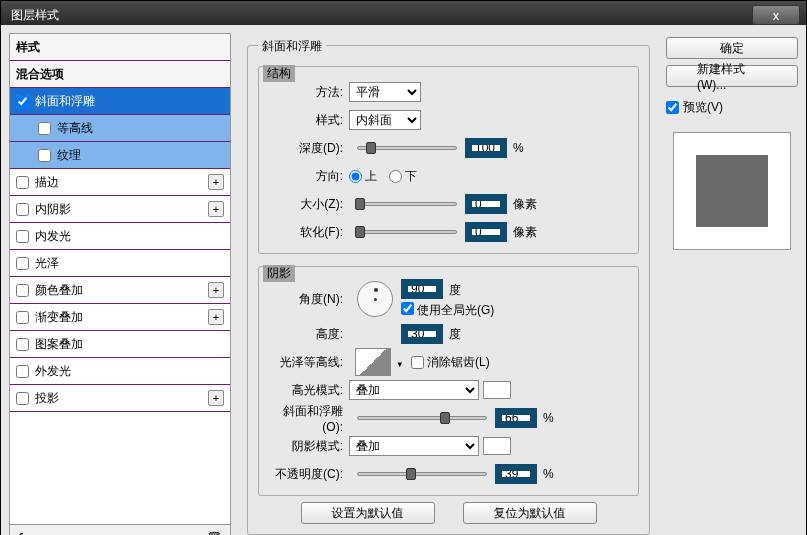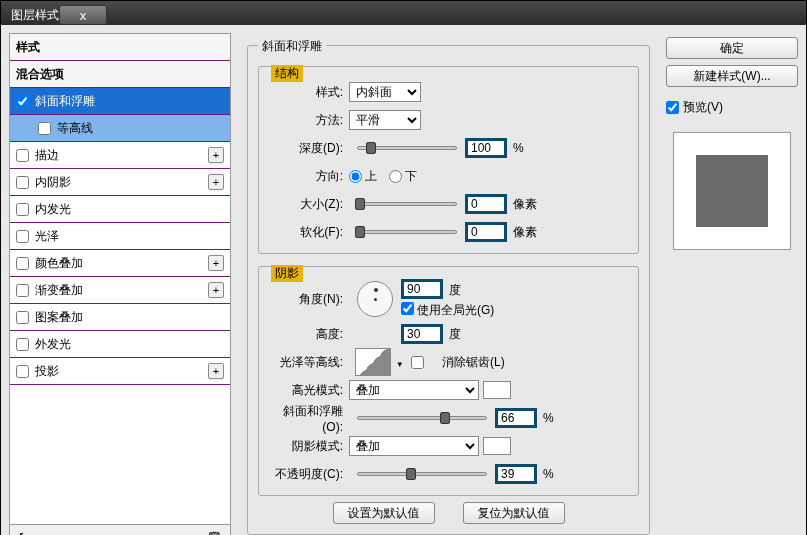--- a/index.html
+++ b/index.html
@@ -1,56 +1,56 @@
 <!DOCTYPE html>
 <html><head>
 <meta charset="utf-8">
 <style>
 *{box-sizing:border-box;margin:0;padding:0;font-family:"Microsoft YaHei",SimSun,Arial,sans-serif;font-size:12px}
 body{background:#4a4a4a;width:807px;height:535px;overflow:hidden}
 .window{width:807px;height:535px;background:#e8e8e8;border:1px solid #000;display:flex;flex-direction:column}
-.titlebar{height:28px;background:linear-gradient(#4a4a4a,#2a2a2a);display:flex;align-items:center;padding:4px 0 0 10px;color:#fff}
+.titlebar{height:28px;background:linear-gradient(#4a4a4a,#2a2a2a);display:flex;align-items:center;justify-content:space-between;padding:4px 0 0 10px;color:#fff}
 .title-text{color:#fff;font-size:12px}
 .close-btn{width:48px;height:20px;background:linear-gradient(#888,#555);border:1px solid #333;border-radius:3px;color:#fff;display:flex;align-items:center;justify-content:center;margin-right:6px;cursor:pointer;font-size:13px}
 .body{flex:1;display:flex;padding:8px;gap:8px;background:#e8e8e8}
 .left-panel{width:222px;display:flex;flex-direction:column;border:1px solid #999;background:#fff}
 .style-list{flex:1;overflow:auto}
 .row{height:27px;display:flex;align-items:center;padding:0 6px;border-bottom:1px solid #701a75;position:relative}
 .row.header{font-weight:bold;background:#f5f5f5}
 .row.sel{background:#1a6fd0;color:#fff}
 .row.sub-sel{background:#7fb5ec}
 .row input[type=checkbox]{margin-right:6px}
 .row.sub{padding-left:28px}
 .add-btn{position:absolute;right:6px;width:16px;height:16px;border:1px solid #888;border-radius:2px;display:flex;align-items:center;justify-content:center;background:#f0f0f0;cursor:pointer;font-size:11px;line-height:1}
 .left-footer{height:26px;border-top:1px solid #999;display:flex;align-items:center;padding:0 8px;gap:10px;background:#f0f0f0}
 .fx{font-style:italic;font-weight:bold}
 .arrow{cursor:pointer}
 .trash{margin-left:auto;cursor:pointer}
 .center-panel{flex:1;padding:4px 8px;position:relative}
 .group{border:1px solid #aaa;border-radius:3px;margin:8px 0 12px 0;padding:14px 10px 10px 10px;position:relative}
 .group-title{position:absolute;top:-8px;left:10px;background:#e8e8e8;padding:0 4px}
-.section-title{position:absolute;top:-2px;left:12px;background:#eab308;padding:0 4px}
+.section-title{position:absolute;top:-2px;left:4px;background:#a3a3a3;padding:0 4px}
 .form-row{display:flex;align-items:center;height:26px;margin:2px 0}
 .form-label{width:84px;text-align:right;padding-right:6px}
 select{height:20px;border:1px solid #888;background:#fff;padding:0 2px;font-size:12px}
 .slider{flex:0 0 100px;height:4px;background:#ccc;border:1px solid #888;border-radius:2px;margin:0 8px;position:relative}
 .slider-long{flex:0 0 130px}
 .thumb{position:absolute;top:-5px;width:10px;height:12px;background:#666;border:1px solid #333;border-radius:2px}
-input[type=text]{width:42px;height:20px;border:3px solid #0c4a6e;padding:0 3px;text-align:left;font-size:12px}
+input[type=text]{width:42px;height:20px;border:7px solid #0c4a6e;padding:0 3px;text-align:left;font-size:12px}
 .unit{margin-left:6px}
 .radio-group{display:flex;gap:12px;align-items:center}
 .radio-group label{display:flex;align-items:center;gap:3px}
 .angle-widget{width:36px;height:36px;border:1px solid #888;border-radius:50%;background:#f8f8f8;position:relative;margin:0 8px}
 .angle-dot{position:absolute;width:4px;height:4px;background:#333;border-radius:50%;top:6px;left:16px}
 .angle-center{position:absolute;width:3px;height:3px;background:#333;border-radius:50%;top:16px;left:16px}
 .contour-box{width:36px;height:28px;border:1px solid #888;background:linear-gradient(135deg,#fff 50%,#888 50%);margin:0 6px;position:relative;cursor:pointer}
 .contour-caret{position:absolute;right:-12px;top:10px;font-size:9px}
 .color-box{width:28px;height:18px;border:1px solid #888;background:#fff;margin-left:4px;cursor:pointer}
 .bottom-btns{display:flex;gap:28px;justify-content:center;margin-top:6px}
-.btn{height:22px;padding:0 14px;border:1px solid #888;background:linear-gradient(#fdfdfd,#e5e5e5);border-radius:3px;cursor:pointer;display:flex;align-items:center}
+.btn{height:22px;padding:0 30px;border:1px solid #888;background:linear-gradient(#fdfdfd,#e5e5e5);border-radius:3px;cursor:pointer;display:flex;align-items:center}
 .right-panel{width:132px;display:flex;flex-direction:column;gap:6px;padding-top:4px}
 .right-panel .btn{width:100%;justify-content:center}
 .preview-check{display:flex;align-items:center;gap:4px;margin:6px 0}
 .preview-box{width:118px;height:118px;border:1px solid #999;background:#fff;margin:4px auto;display:flex;align-items:center;justify-content:center}
 .preview-inner{width:72px;height:72px;background:#6a6a6a}
 .struct-inner{border:1px solid #aaa;border-radius:3px;padding:10px 6px 6px 6px;margin-top:6px;position:relative}
 </style>
 </head>
 <body>
 
@@ -71,20 +71,24 @@
           </div>
         <div id="style-items">
             <div class="row sel">
               <input type="checkbox" checked="" style="">
               <span>斜面和浮雕</span>
             </div>
             <div class="row sub sub-sel">
               <input type="checkbox" style="">
               <span>等高线</span>
             </div>
+            <div class="row sub sub-sel">
+              <input type="checkbox" style="">
+              <span>纹理</span>
+            </div>
             <div class="row">
               <input type="checkbox" style="">
               <span>描边</span>
               <div class="add-btn">+</div>
             </div>
             <div class="row">
               <input type="checkbox" style="">
               <span>内阴影</span>
               <div class="add-btn">+</div>
             </div>
@@ -131,26 +135,26 @@
     </div>
 
     <div class="center-panel">
       <div class="group">
         <span class="group-title">斜面和浮雕</span>
 
         <div class="struct-inner">
           <span class="section-title">结构</span>
 
           <div class="form-row">
+            <span class="form-label">方法:</span>
+            <select style="width:72px"><option>平滑</option></select>
+          </div>
+          <div class="form-row">
             <span class="form-label">样式:</span>
             <select style="width:72px"><option>内斜面</option></select>
-          </div>
-          <div class="form-row">
-            <span class="form-label">方法:</span>
-            <select style="width:72px"><option>平滑</option></select>
           </div>
           <div class="form-row">
             <span class="form-label">深度(D):</span>
             <div class="slider">
                 <div class="thumb" style="left:8px"></div>
               </div>
             <input type="text" value="100" style="">
             <span class="unit">%</span>
           </div>
           <div class="form-row">
@@ -209,21 +213,21 @@
             <div style="width:52px"></div>
             <input type="text" value="30" style="">
             <span class="unit">度</span>
           </div>
           <div class="form-row">
             <span class="form-label">光泽等高线:</span>
             <div class="contour-box">
                 <span class="contour-caret">▾</span>
               </div>
             <div style="width:14px"></div>
-            <label style="display:flex;align-items:center;gap:18px">
+            <label style="display:flex;align-items:center;gap:3px">
                 <input type="checkbox" style="">
                 <span>消除锯齿(L)</span>
               </label>
           </div>
           <div class="form-row">
             <span class="form-label">高光模式:</span>
             <select style="width:130px"><option>叠加</option></select>
             <div class="color-box"></div>
           </div>
           <div class="form-row">

